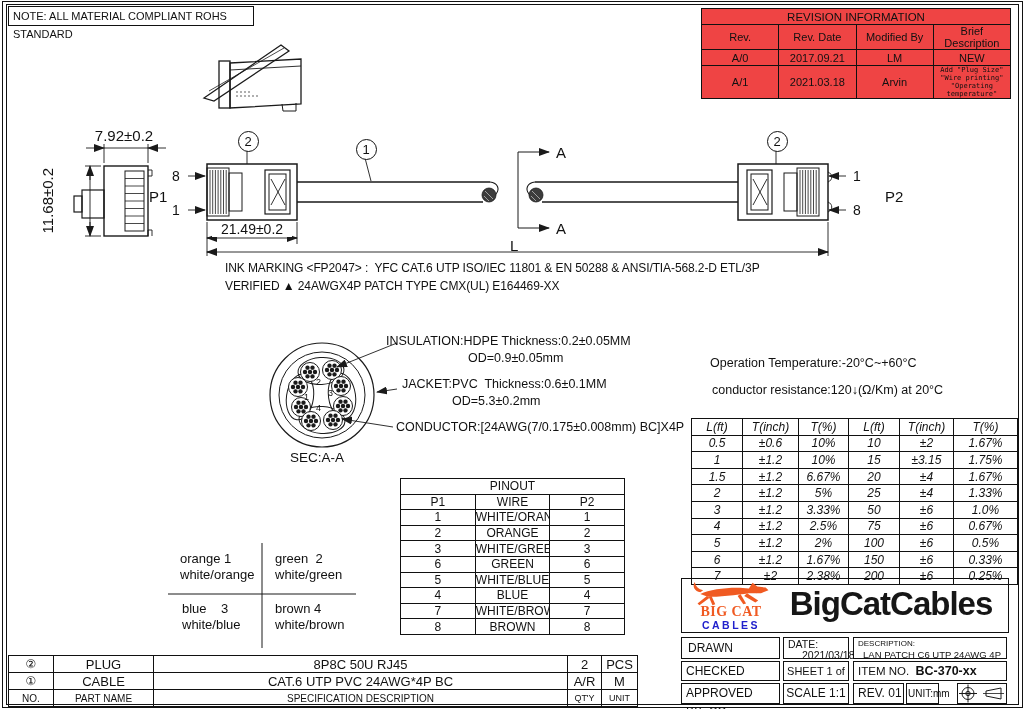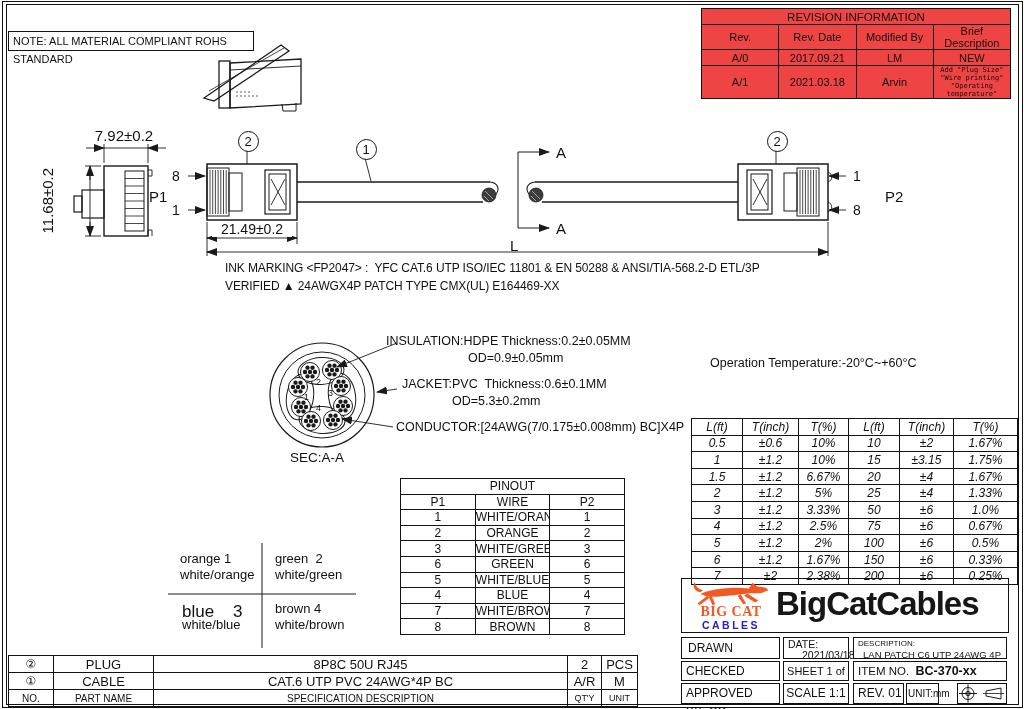--- a/index.html
+++ b/index.html
@@ -2,21 +2,21 @@
 <html><head>
 <meta charset="utf-8">
 <style>
   html,body{margin:0;padding:0;background:#e8e8e8;}
   #page{position:relative;width:1024px;height:709px;background:#fff;overflow:hidden;
         font-family:"Liberation Sans",sans-serif;color:#111;}
   .lbl{position:absolute;font-family:"Liberation Sans",sans-serif;color:#111;white-space:pre;line-height:1.15;}
   .border-outer{position:absolute;left:2px;top:1px;width:1019px;height:705px;border:1px solid #111;}
   .border-main{position:absolute;left:6px;top:4px;width:1011px;height:699px;border:1.5px solid #111;}
   .notebox{position:absolute;left:8px;top:6px;width:240px;height:18px;border:1px solid #111;
-           font-size:11px;line-height:18px;padding-left:4px;background:#fff;margin-top:25px;}
+           font-size:11px;line-height:18px;padding-left:4px;background:#fff;}
   table{border-collapse:collapse;table-layout:fixed;}
   td,th{border:1px solid #111;text-align:center;padding:0;font-weight:normal;overflow:hidden;}
   #rev-table{position:absolute;left:701px;top:8px;width:310px;font-size:11px;background:#ef4444;}
   #rev-table .ttl{height:15px;font-size:11.5px;}
   #rev-table td{height:15px;}
   #rev-table .small{font-family:"DejaVu Sans Mono",monospace;font-size:7px;line-height:8px;}
   #tol-table{position:absolute;left:691px;top:418px;width:320px;font-size:12px;font-style:italic;}
   #tol-table td,#tol-table th{height:15.6px;}
   #pin-table{position:absolute;left:400px;top:478px;width:225px;font-size:12px;}
   #pin-table td,#pin-table th{height:14.6px;}
@@ -225,20 +225,21 @@
   <div class="lbl" style="left:452px;top:394px;font-size:12.5px">OD=5.3±0.2mm</div>
   <div class="lbl" style="left:396px;top:420px;font-size:12.5px">CONDUCTOR:[24AWG(7/0.175±0.008mm) BC]X4P</div>
   <div class="lbl" style="left:290px;top:450px;font-size:13.5px">SEC:A-A</div>
 
   <div class="pairnum" style="left:304px;top:392px">1</div>
   <div class="pairnum" style="left:316px;top:377px">2</div>
   <div class="pairnum" style="left:328px;top:388px">3</div>
   <div class="pairnum" style="left:316px;top:403px">4</div>
 
   <div class="lbl" style="left:710px;top:356px;font-size:12.5px">Operation Temperature:-20°C~+60°C</div>
+  <div class="lbl" style="left:712px;top:383px;font-size:12.5px">conductor resistance:120↓(Ω/Km) at 20°C</div>
 
   <table id="tol-table">
     <tbody>
         <tr>
       <th style="width:50px">L(ft)</th>
       <th style="width:55px">T(inch)</th>
       <th style="width:49px">T(%)</th>
       <th style="width:50px">L(ft)</th>
       <th style="width:53px">T(inch)</th>
       <th style="width:63px">T(%)</th>
@@ -368,40 +369,40 @@
           <td>BROWN</td>
           <td>8</td>
         </tr>
   </tbody>
     </table>
 
   <div class="lbl" style="left:180px;top:552px;font-size:13px">orange 1</div>
   <div class="lbl" style="left:180px;top:568px;font-size:13px">white/orange</div>
   <div class="lbl" style="left:275px;top:552px;font-size:13px">green  2</div>
   <div class="lbl" style="left:275px;top:568px;font-size:13px">white/green</div>
-  <div class="lbl" style="left:182px;top:602px;font-size:17px">blue    3</div>
+  <div class="lbl" style="left:182px;top:602px;font-size:13px">blue    3</div>
   <div class="lbl" style="left:182px;top:618px;font-size:13px">white/blue</div>
   <div class="lbl" style="left:275px;top:602px;font-size:13px">brown 4</div>
   <div class="lbl" style="left:275px;top:618px;font-size:13px">white/brown</div>
 
   <div class="logo-box">
     <svg width="90" height="28" viewBox="0 0 90 30" style="left:6px;top:2px">
       <g fill="#f05a22">
         <path d="M10,12 C4,11 1,6 4,1 C5,6 8,9 13,10 Z"></path>
         <path d="M10,14 C22,8 46,6 62,8 L70,6 L75,9 L70,13 L62,13 C50,15 28,17 18,17 Z"></path>
         <path d="M62,8 L66,2 L71,6 L80,7 L83,10 L75,13 L70,13 Z"></path>
         <path d="M60,13 L72,21 L69,23 L57,16 Z"></path>
         <path d="M53,14 L59,24 L56,25 L50,16 Z"></path>
         <path d="M17,16 L7,24 L9,26 L20,18 Z"></path>
         <path d="M22,16 L26,25 L23,26 L19,17 Z"></path>
       </g>
     </svg>
     <div class="lbl" style="left:2px;top:25px;width:94px;text-align:center;font-family:'Liberation Serif',serif;font-weight:bold;font-size:14px;color:#f05a22;letter-spacing:0.5px">BIG CAT</div>
     <div class="lbl" style="left:2px;top:40px;width:94px;text-align:center;font-weight:bold;font-size:10.5px;color:#2020cc;letter-spacing:2.5px">CABLES</div>
-    <div class="lbl" style="left:94px;top:6px;width:230px;text-align:left;font-weight:bold;font-size:33px;letter-spacing:-1px;color:#161616">BigCatCables</div>
+    <div class="lbl" style="left:94px;top:6px;width:230px;text-align:center;font-weight:bold;font-size:33px;letter-spacing:-1px;color:#161616">BigCatCables</div>
   </div>
 
   <div class="tb-cell" style="left:681px;top:637px;width:99px;height:22px;line-height:20px;padding-left:6px">
     <span>DRAWN BY</span>&nbsp;&nbsp;<span>Arvin</span>
   </div>
   <div class="tb-cell" style="left:681px;top:661px;width:99px;height:20px;line-height:18px;padding-left:4px">
     <span>CHECKED BY</span>&nbsp;&nbsp;<span>YB</span>
   </div>
   <div class="tb-cell" style="left:681px;top:683px;width:99px;height:21px;line-height:19px;padding-left:4px">
     <span>APPROVED BY</span>&nbsp;&nbsp;<span>CQ</span>

